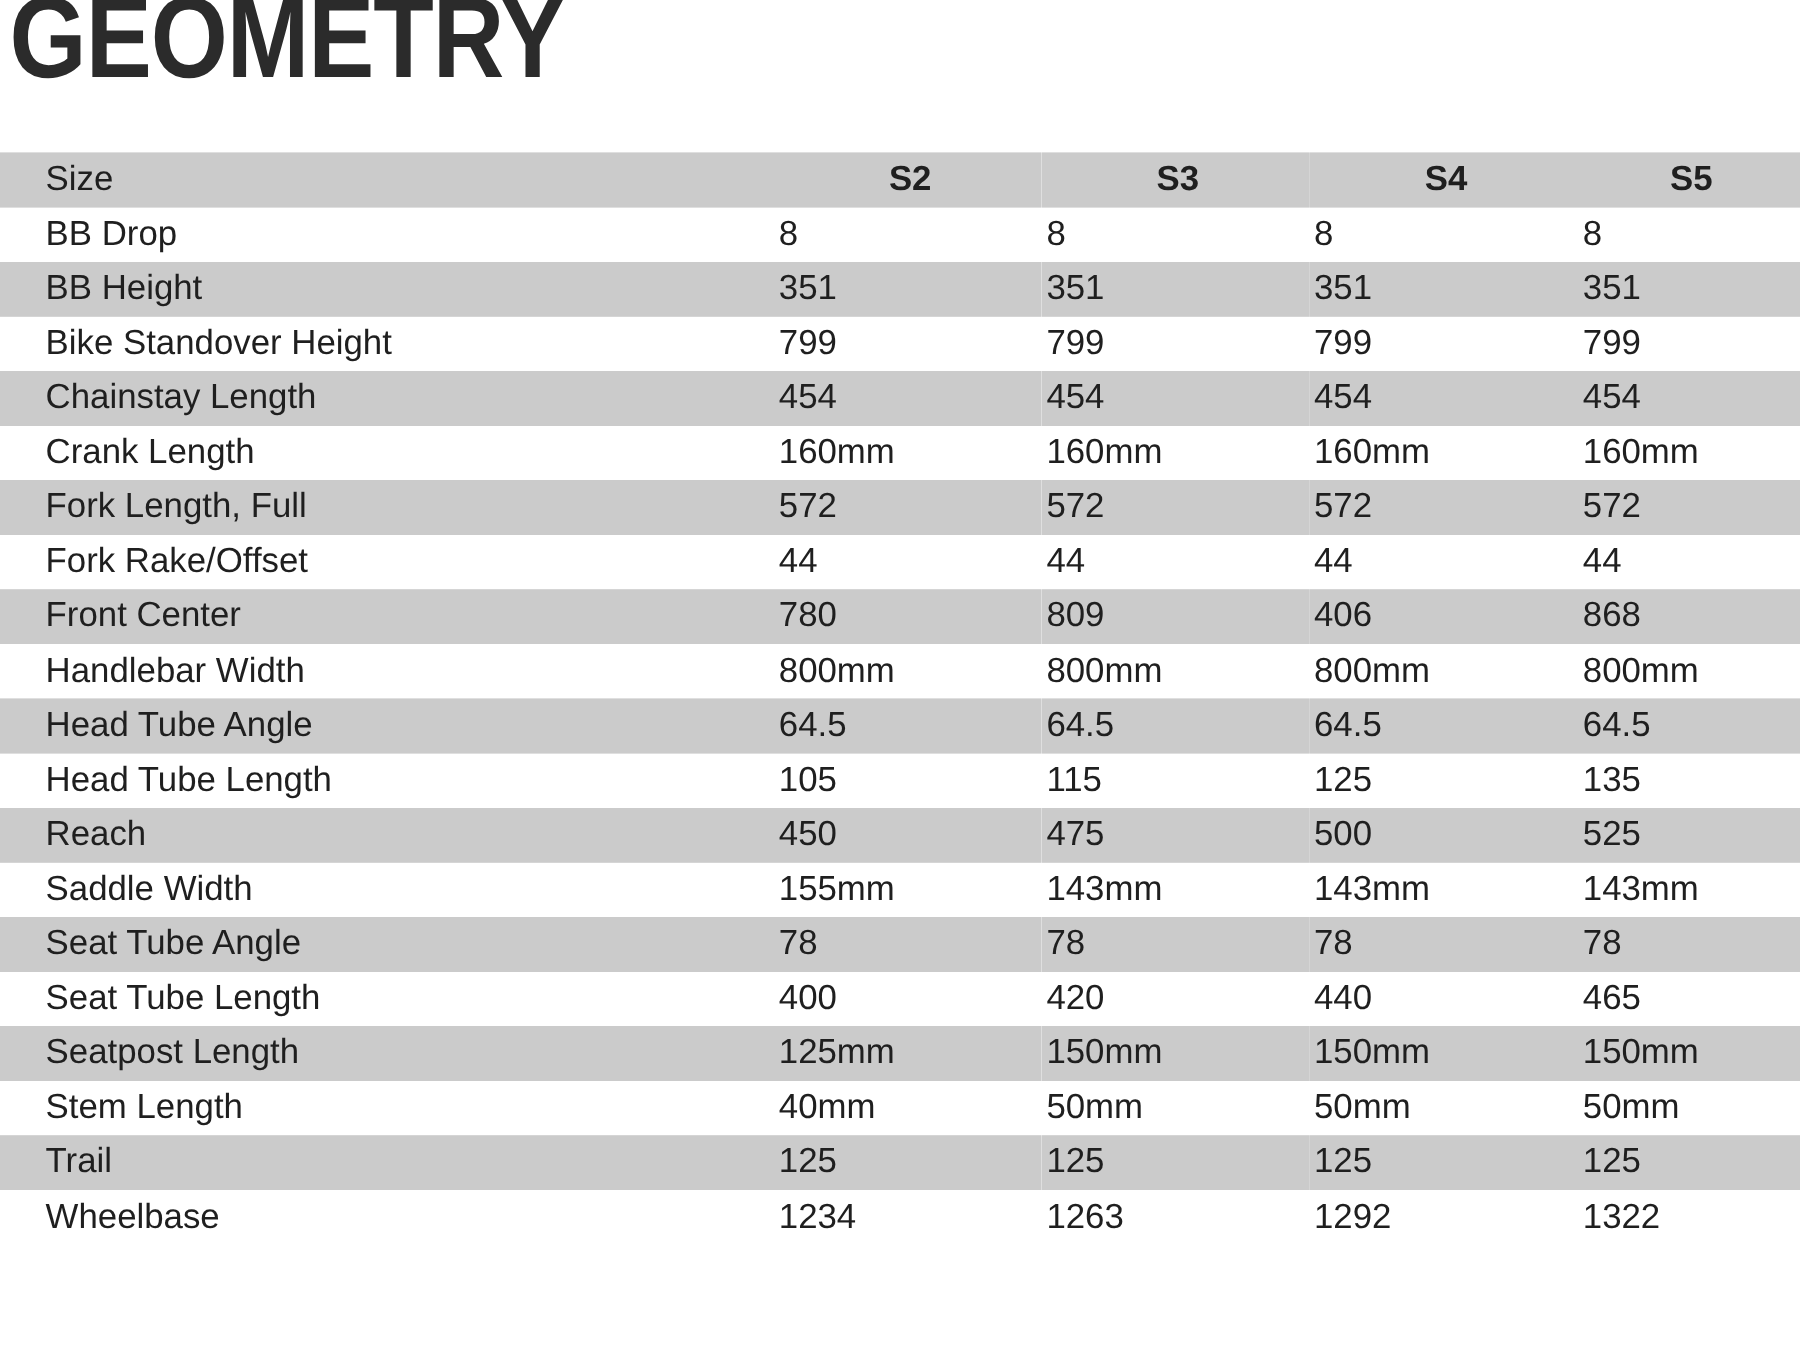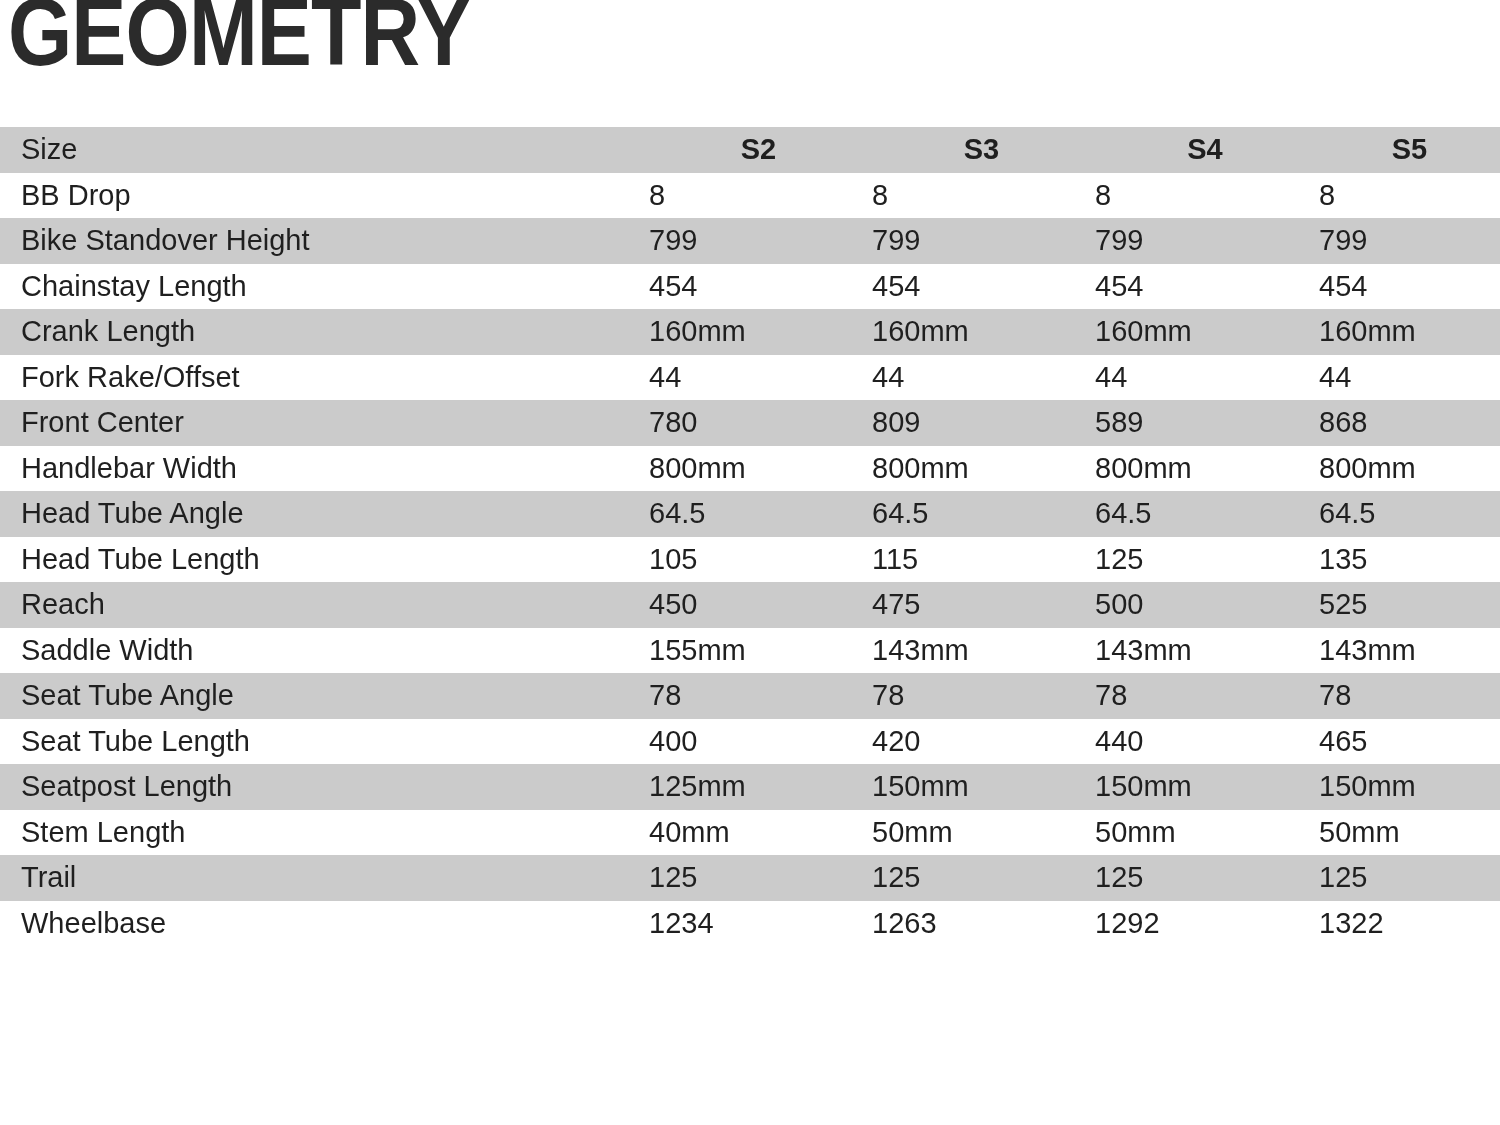--- a/index.html
+++ b/index.html
@@ -41,21 +41,21 @@
   }
   .geo-table tr { height: 45.5px; }
   .geo-table th, .geo-table td {
     padding: 0 0 0 4px;
     text-align: left;
     vertical-align: middle;
     font-weight: 400;
     white-space: nowrap;
     overflow: hidden;
   }
-  .geo-table th:first-child, .geo-table td:first-child { padding-left: 21px; }
+  .geo-table th:first-child, .geo-table td:first-child { padding-left: 38px; }
   .geo-table thead th.col-size { background: var(--row-stripe, #cbcbcb); }
   .geo-table thead th.col-head {
     background: var(--row-stripe, #cbcbcb);
     font-weight: 700;
     text-align: center;
   }
   .geo-table tbody tr:nth-child(odd)  td { background: var(--row-plain, #ffffff); }
   .geo-table tbody tr:nth-child(even) td { background: var(--row-stripe, #cbcbcb); }
 </style>
 </head>
@@ -84,20 +84,27 @@
     </thead>
     <tbody id="geo-tbody">
     <tr>
       <td>BB Drop</td>
       <td>8</td>
       <td>8</td>
       <td>8</td>
       <td>8</td>
     </tr>
 
+    <tr>
+      <td>BB Height</td>
+      <td>351</td>
+      <td>351</td>
+      <td>351</td>
+      <td>351</td>
+    </tr>
 
     <tr>
       <td>Bike Standover Height</td>
       <td>799</td>
       <td>799</td>
       <td>799</td>
       <td>799</td>
     </tr>
 
     <tr>
@@ -109,34 +116,41 @@
     </tr>
 
     <tr>
       <td>Crank Length</td>
       <td>160mm</td>
       <td>160mm</td>
       <td>160mm</td>
       <td>160mm</td>
     </tr>
 
+    <tr>
+      <td>Fork Length, Full</td>
+      <td>572</td>
+      <td>572</td>
+      <td>572</td>
+      <td>572</td>
+    </tr>
 
     <tr>
       <td>Fork Rake/Offset</td>
       <td>44</td>
       <td>44</td>
       <td>44</td>
       <td>44</td>
     </tr>
 
     <tr>
       <td>Front Center</td>
       <td>780</td>
       <td>809</td>
-      <td>589</td>
+      <td>406</td>
       <td>868</td>
     </tr>
 
     <tr>
       <td>Handlebar Width</td>
       <td>800mm</td>
       <td>800mm</td>
       <td>800mm</td>
       <td>800mm</td>
     </tr>

